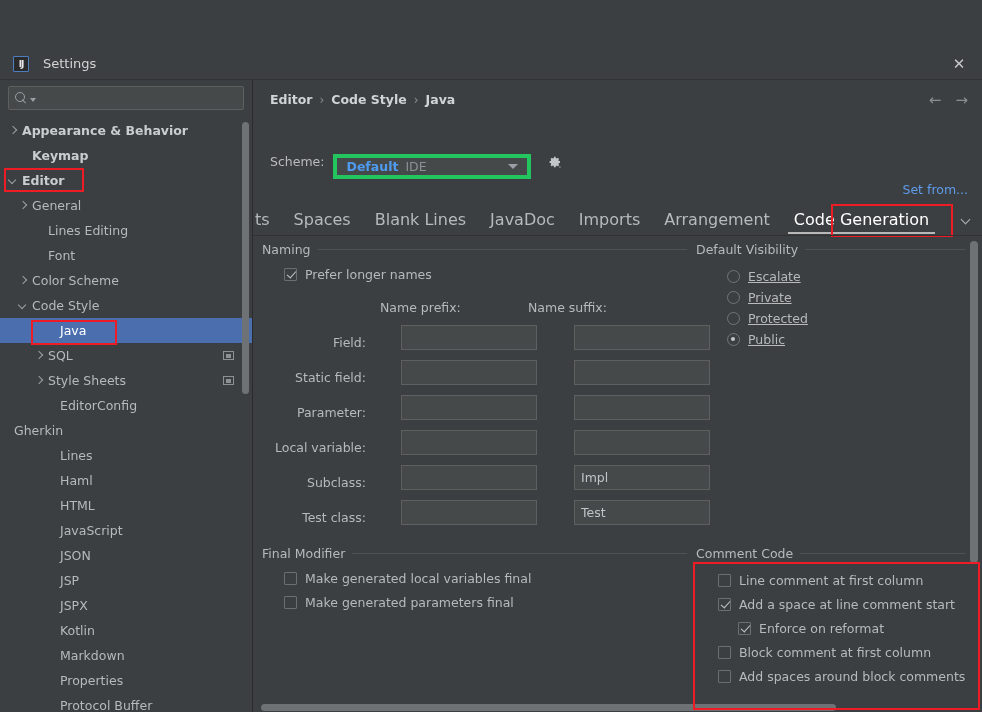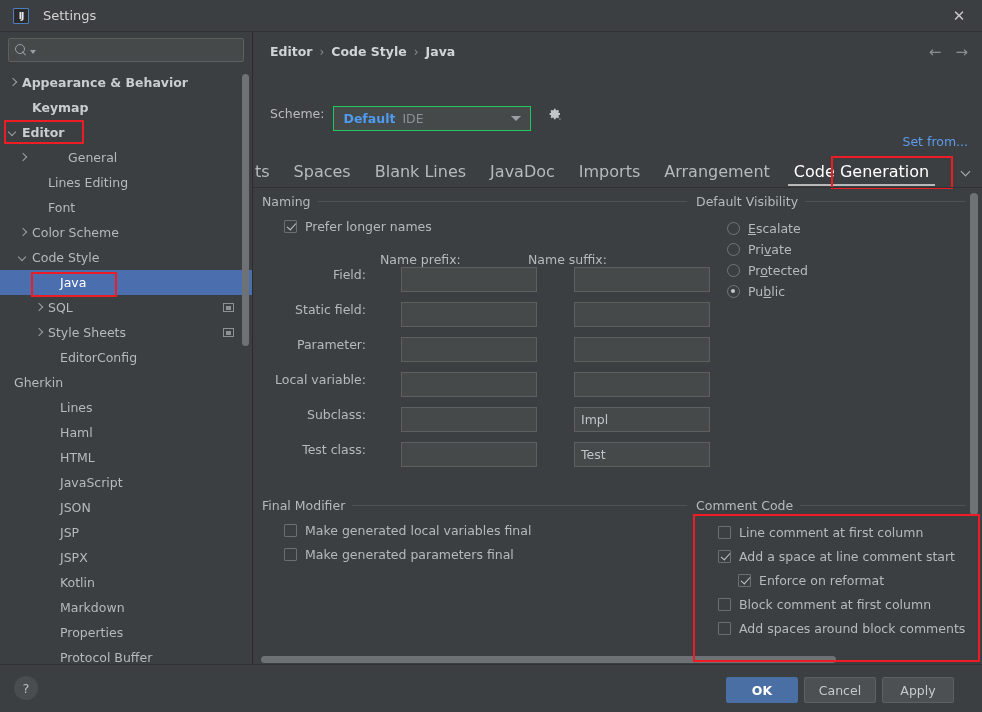--- a/index.html
+++ b/index.html
@@ -4,21 +4,21 @@
 <style>
   * { box-sizing: border-box; margin: 0; padding: 0; }
   html, body {
     width: 982px; height: 712px;
     background: #3c3f41;
     font-family: "DejaVu Sans", "Liberation Sans", sans-serif;
     font-size: 12px;
     color: #bbbbbb;
     overflow: hidden;
   }
-  #root { position: relative; width: 982px; height: 560px; background: #0ea5e9; }
+  #root { position: relative; width: 982px; height: 560px; background: #0ea5e9; margin-top: 48px; }
 
   
   .titlebar {
     position: absolute; left: 0; top: 0; width: 982px; height: 31px;
     background: #3c3f41; display: flex; align-items: center;
   }
   .ij-logo {
     width: 16px; height: 16px; margin-left: 13px; position: relative;
     background: #2b2b2b; border: 1px solid #4d7fbe; border-radius: 1px;
   }
@@ -109,21 +109,21 @@
     font-weight: bold; color: #d0d4d7; display: flex; align-items: center; gap: 7px;
   }
   .crumb-sep { color: #8a8f93; font-weight: normal; font-size: 12px; }
 
   .nav-arrows { position: absolute; right: 14px; top: 12px; display: flex; gap: 14px; }
   .nav-arrow { font-size: 15px; color: #8a8f93; cursor: default; line-height: 17px; }
 
   .scheme-row { position: absolute; left: 17px; top: 74px; display: flex; align-items: flex-start; }
   .scheme-label { font-size: 12.5px; color: #bbbbbb; margin-right: 8px; }
   .scheme-combo {
-    width: 198px; height: 25px; background: #45494a; border: 1px solid #22c55e;
+    width: 198px; height: 25px; background: #45494a; border: 4px solid #22c55e;
     display: flex; align-items: center; padding: 0 0 0 10px; position: relative;
   }
   .scheme-name { color: #4e9bf0; font-weight: bold; font-size: 12.5px; }
   .scheme-kind { color: #8d9195; font-size: 12.5px; margin-left: 7px; }
   .combo-caret {
     position: absolute; right: 9px; width: 0; height: 0;
     border-left: 5px solid transparent; border-right: 5px solid transparent;
     border-top: 5px solid #9aa0a6;
   }
   .gear-icon { margin-left: 15px; position: relative; width: 16px; height: 16px; }
@@ -194,21 +194,21 @@
     content: ""; position: absolute; left: 3px; top: 3px; width: 4.2px; height: 4.2px;
     border-radius: 50%; background: #c4c8cb;
   }
   .radio-label { margin-left: 8px; font-size: 12.5px; color: #b6babd; white-space: nowrap; }
   .mn { text-decoration: underline; }
 
   .naming-table { margin-top: 5px; }
   .naming-head { display: flex; height: 24px; align-items: flex-end; }
   .nh-spacer { width: 114px; flex: none; }
   .nh-col { width: 148px; flex: none; font-size: 12.5px; color: #b6babd; padding-left: 4px; }
-  .naming-row { display: flex; height: 35px; align-items: flex-start; gap: 25px; }
+  .naming-row { display: flex; height: 35px; align-items: flex-end; gap: 25px; }
   .nr-label { width: 114px; flex: none; text-align: right; padding-right: 10px; font-size: 12.5px; color: #b6babd; }
   .nr-cell { width: 148px; flex: none; padding-right: 12px; }
   .txtfield {
     width: 100%; height: 25px; background: #45494a; border: 1px solid #5e6060;
     color: #c0c4c7; font-family: inherit; font-size: 12.5px; padding: 0 6px; outline: none;
   }
 
   .content-vscroll {
     position: absolute; right: 4px; top: 4px; width: 8px; height: 322px;
     background: #6e7274; border-radius: 4px;
@@ -266,21 +266,21 @@
           <span class="tree-label">Appearance &amp; Behavior</span>
         </div>
         <div class="tree-row bold" style="padding-left: 18px;">
           <span class="arrow none"></span>
           <span class="tree-label">Keymap</span>
         </div>
         <div class="tree-row bold" style="padding-left: 8px;">
           <span class="arrow down"></span>
           <span class="tree-label">Editor</span>
         </div>
-        <div class="tree-row" style="padding-left: 18px; gap: 36px;">
+        <div class="tree-row" style="padding-left: 18px;">
           <span class="arrow right"></span>
           <span class="tree-label">General</span>
         </div>
         <div class="tree-row" style="padding-left: 34px;">
           <span class="arrow none"></span>
           <span class="tree-label">Lines Editing</span>
         </div>
         <div class="tree-row" style="padding-left: 34px;">
           <span class="arrow none"></span>
           <span class="tree-label">Font</span>
@@ -467,21 +467,21 @@
               </div>
             </div>
         </div>
       </div>
 
       <div class="vis-block">
         <div class="group-title-row">
           <span class="group-title">Default Visibility</span>
           <span class="group-line"></span>
         </div>
-        <div id="visibility-options" style="padding-left:31px; margin-top:9px;">
+        <div id="visibility-options" style="padding-left:31px; margin-top:9px;text-decoration:underline;">
             <div class="radiorow">
               <span class="rbtn"></span>
               <span class="radio-label"><span class="mn">E</span>scalate</span>
             </div>
             <div class="radiorow">
               <span class="rbtn"></span>
               <span class="radio-label">Pri<span class="mn">v</span>ate</span>
             </div>
             <div class="radiorow">
               <span class="rbtn"></span>

